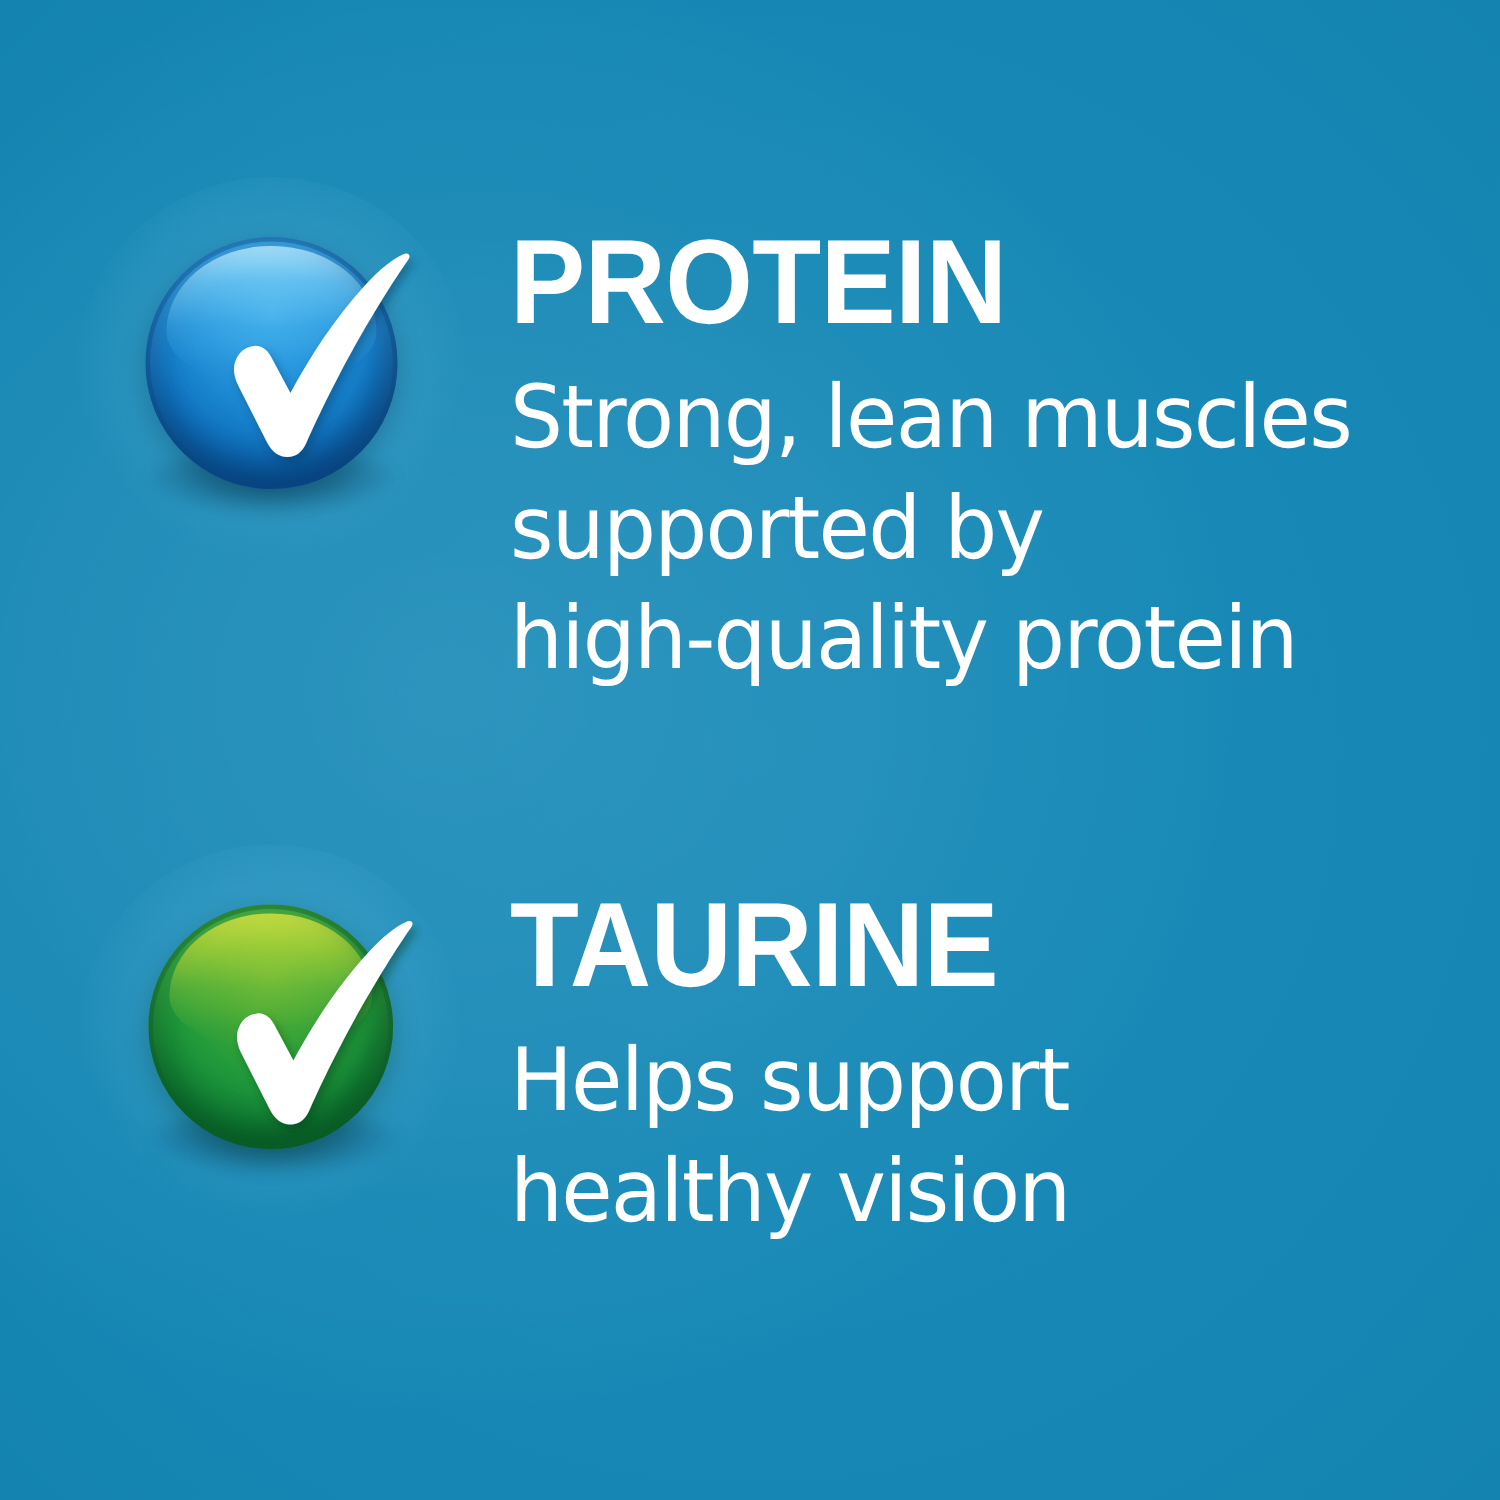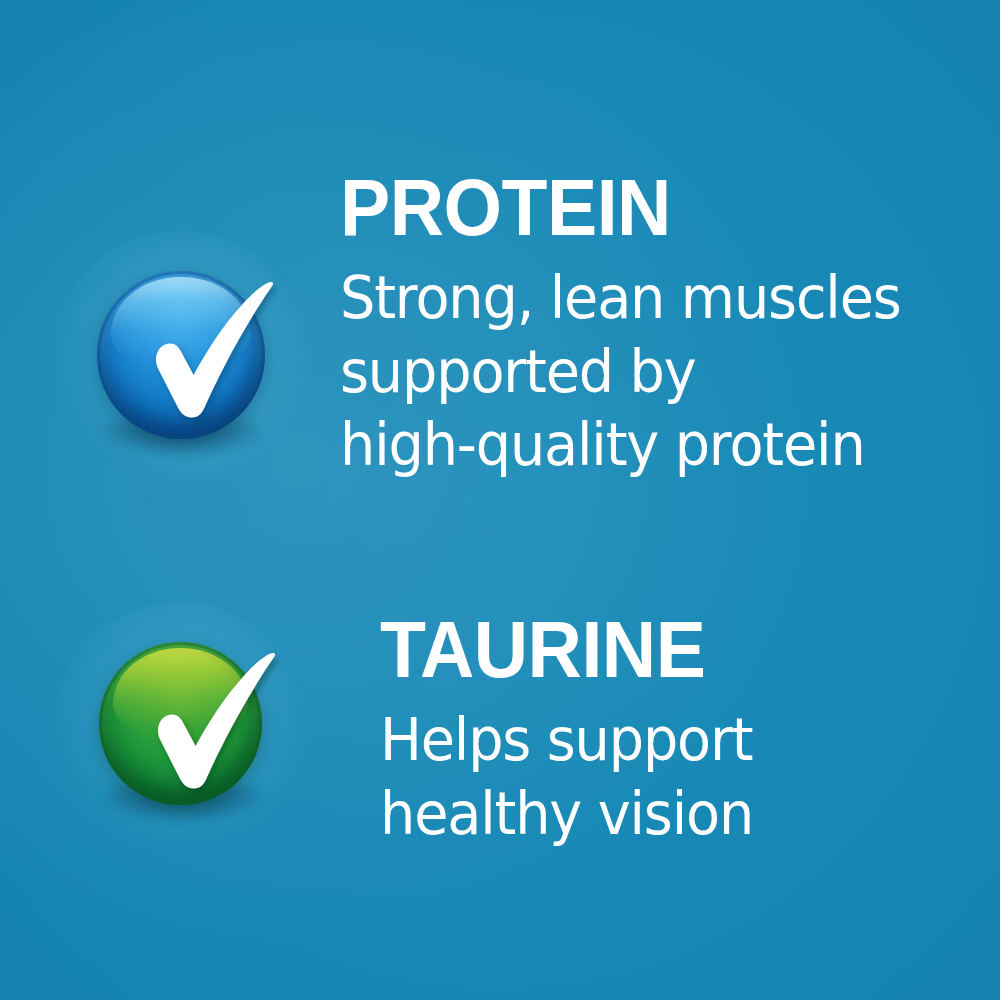--- a/index.html
+++ b/index.html
@@ -31,25 +31,24 @@
           #0f7ba7 82%,
           #0b719c 100%);
   }
 
   
   .benefit-row {
     position: absolute;
     left: 0;
     width: 1000px;
     display: flex;
-    align-items: flex-end;
-    margin-top: 20px;
+    align-items: flex-start;
   }
   .row-protein { top: 150px; }
-  .row-taurine { top: 592px; gap: 40px; }
+  .row-taurine { top: 592px; }
 
   
   .badge-slot {
     position: relative;
     width: 340px;
     height: 220px;
     flex: 0 0 340px;
   }
 
   .badge {

